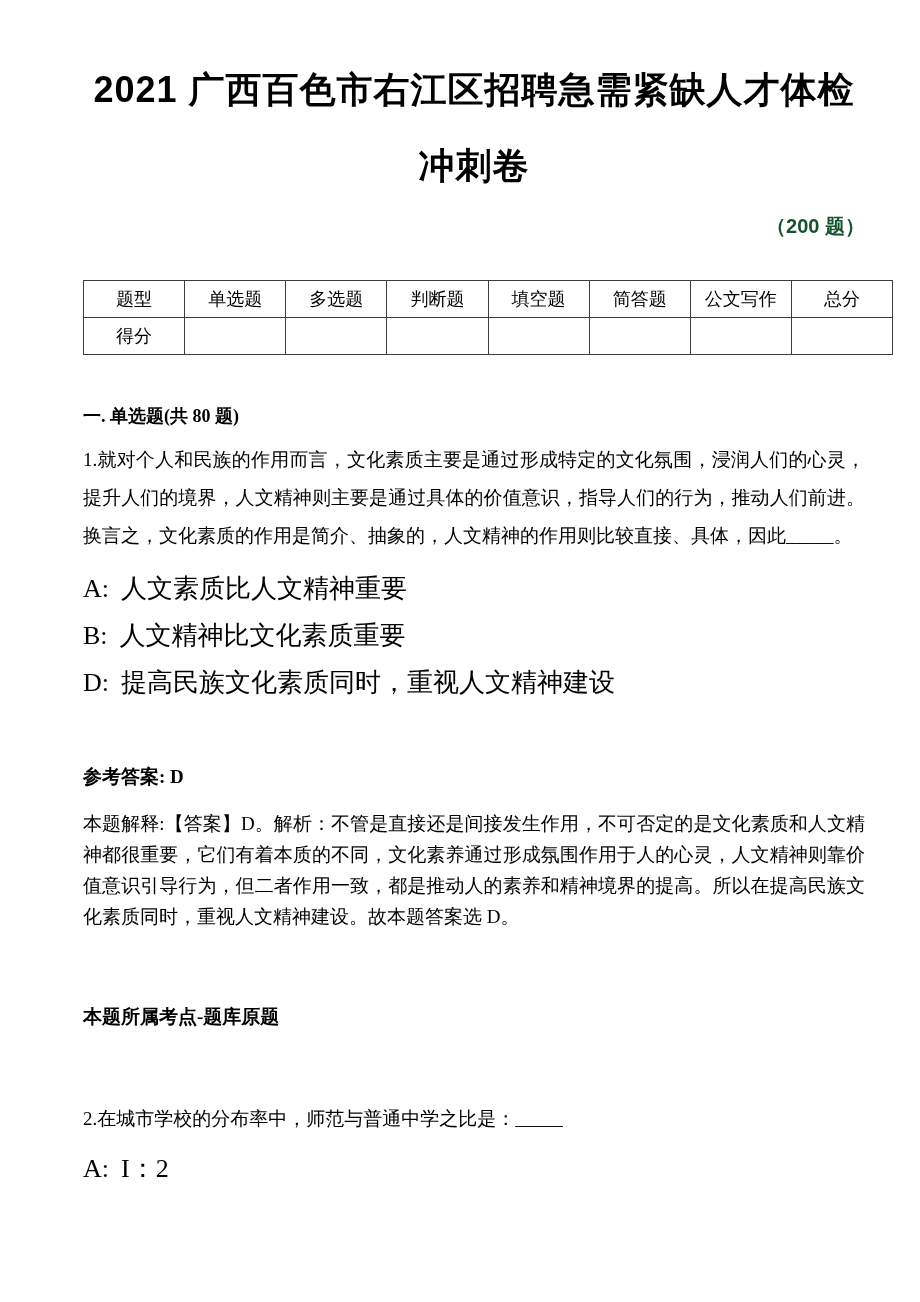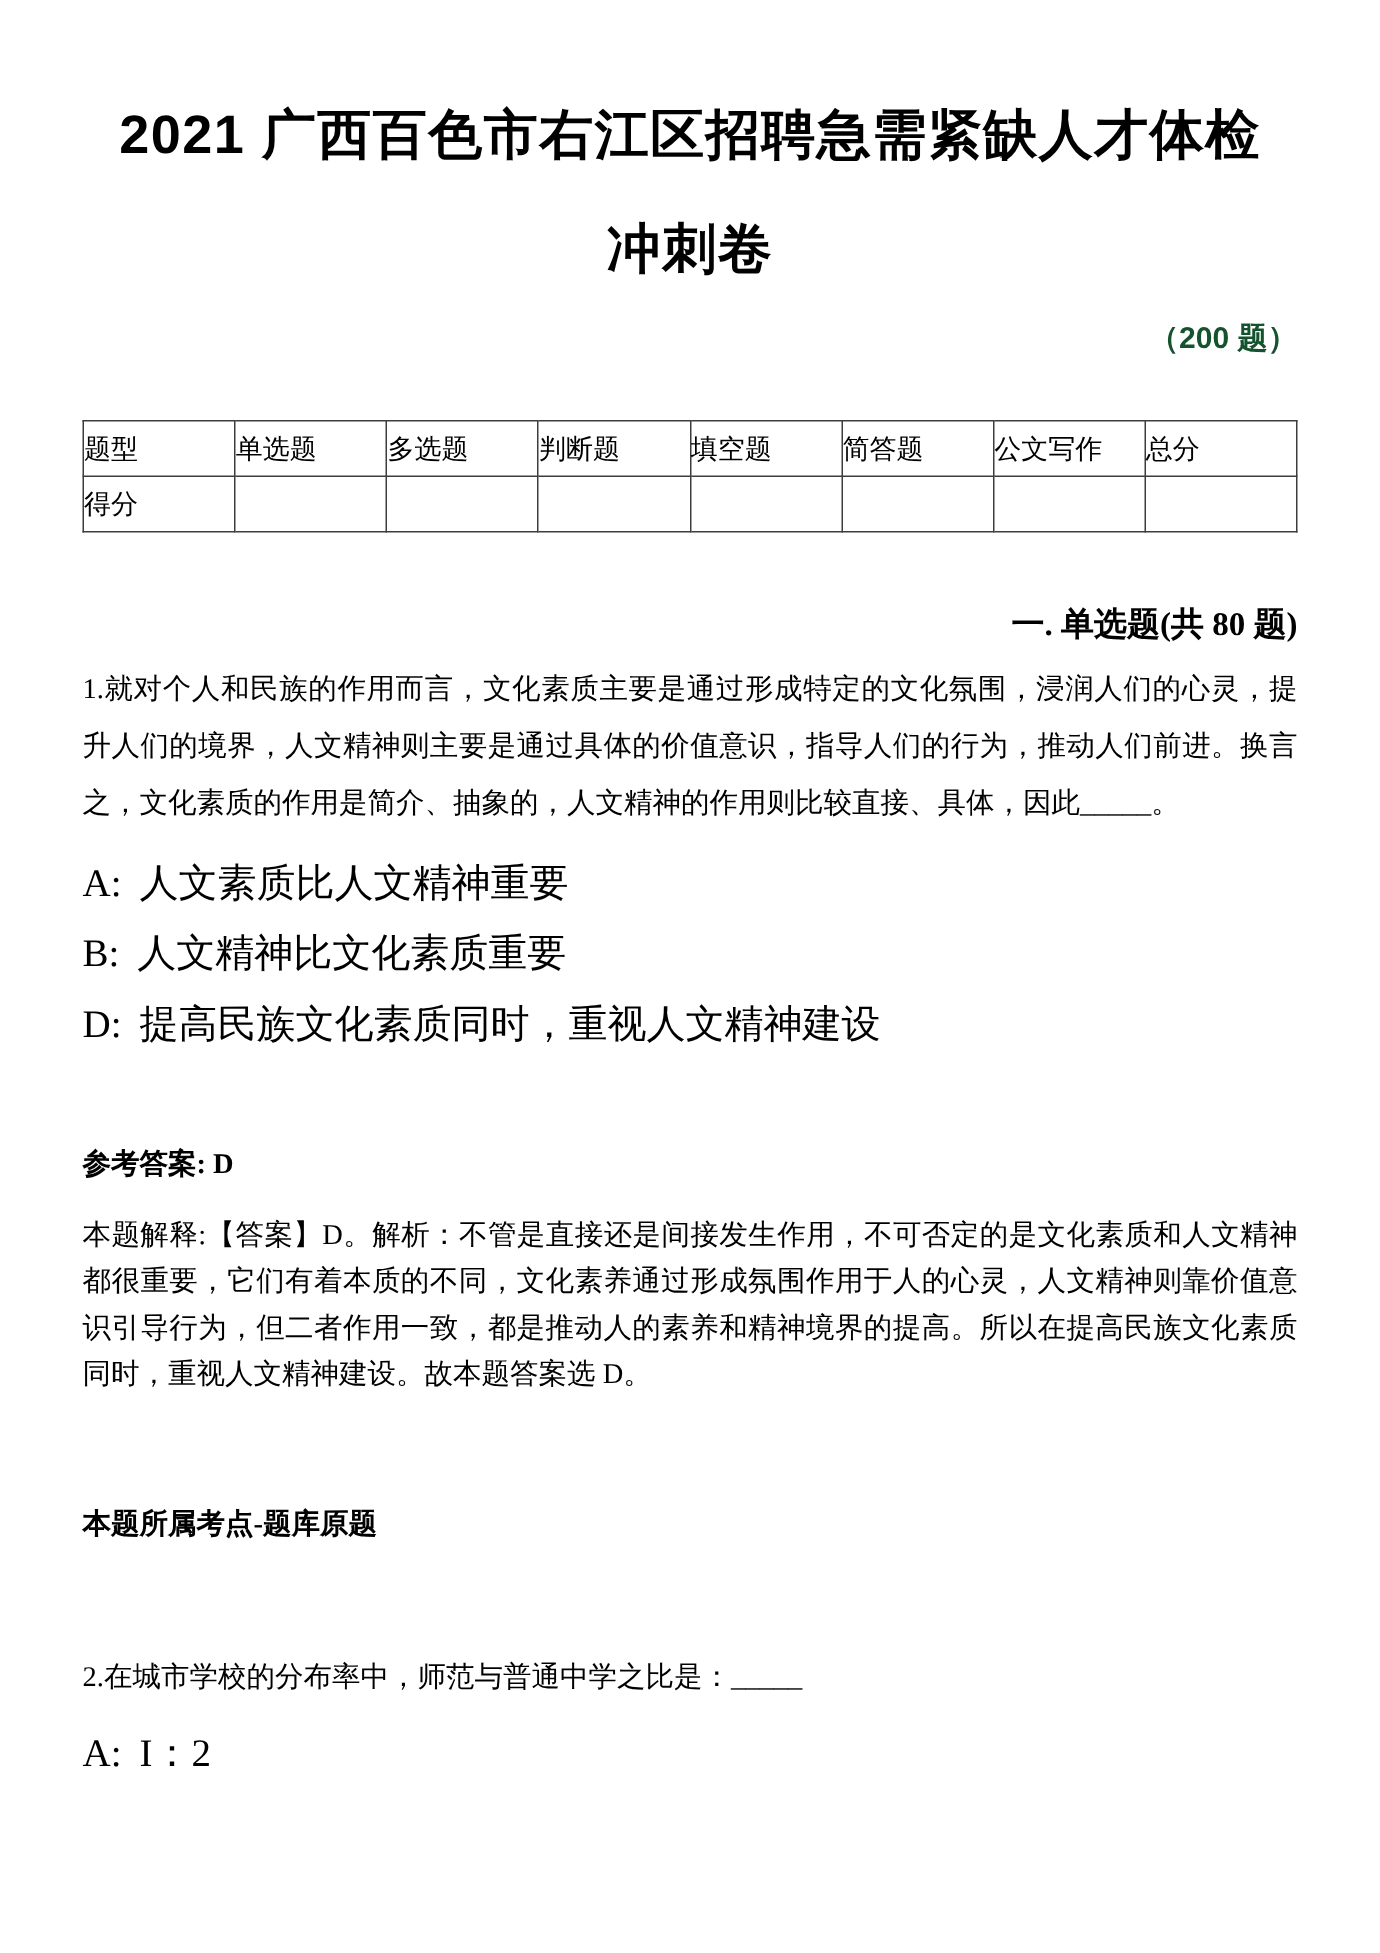--- a/index.html
+++ b/index.html
@@ -4,21 +4,21 @@
 <style>
   * { box-sizing: border-box; margin: 0; padding: 0; }
   html, body { background: #ffffff; }
   body {
     width: 920px; height: 1302px;
     margin: 0 auto;
     color: #000000;
     font-family: "Liberation Serif", "DejaVu Serif", serif;
     overflow: hidden;
   }
-  .page { padding: 0 55px; }
+  .page { padding: 0 55px; margin-left: 28px; }
 
   .doc-title {
     font-family: "Liberation Sans", "DejaVu Sans", sans-serif;
     font-weight: 800;
     font-size: 36px;
     line-height: 76px;
     text-align: center;
     max-width: 792px;
     margin: 52px auto 0;
     letter-spacing: 1px;
@@ -35,31 +35,31 @@
 
   table.score-table {
     width: 810px;
     margin: 40px auto 0;
     border-collapse: collapse;
     table-layout: fixed;
   }
   table.score-table td {
     border: 1.5px solid #3d3d3d;
     height: 37px;
+    text-align: center;
     vertical-align: middle;
     font-size: 18px;
     font-family: Liberation Sans, sans-serif;
   }
 
   .section-heading {
-    font-size: 22px;
+    font-size: 18px;
     font-weight: 700;
     line-height: 30px;
     margin-top: 46px;
-    text-align: right;
   }
 
   .q-text {
     font-size: 19px;
     line-height: 38px;
     text-align: justify;
     margin-top: 10px;
   }
   .options { margin-top: 0; }
   .option-row {

